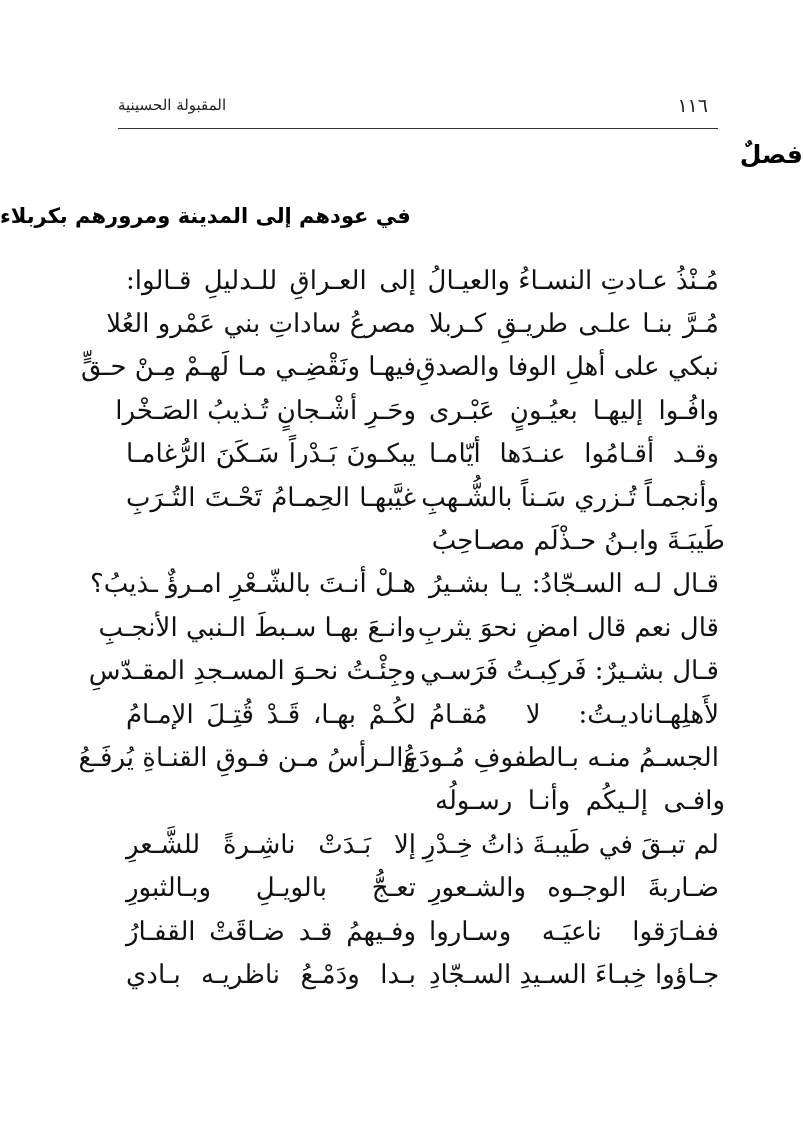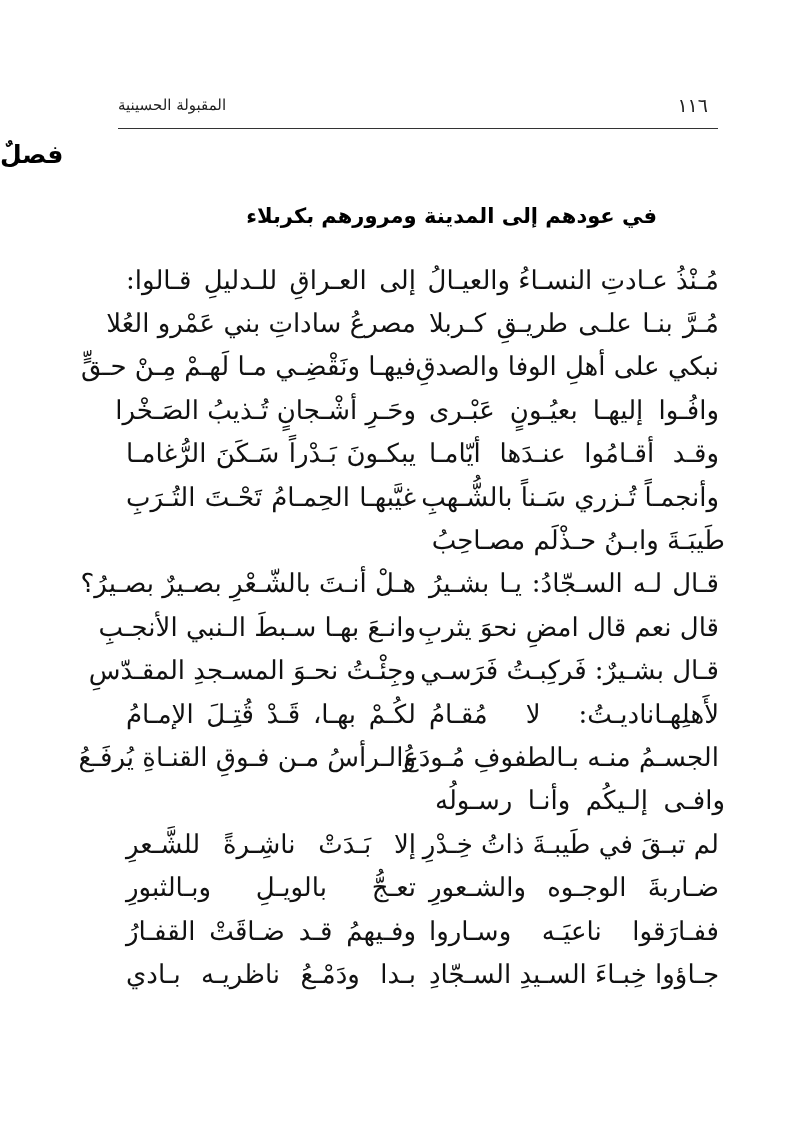--- a/index.html
+++ b/index.html
@@ -47,33 +47,33 @@
       font-size: 19px;
       color: #222222;
       direction: rtl;
       margin-left: 37px;
     }
     .chapter-title {
       position: absolute;
       left: 0;
       width: 803px;
       top: 140px;
-      text-align: left;
+      text-align: right;
       font-family: "DejaVu Sans", sans-serif;
       font-weight: bold;
       font-size: 25px;
       direction: rtl;
       color: #000000;
     }
     .section-title {
       position: absolute;
       left: 0;
       width: 657px;
       top: 204px;
-      text-align: right;
+      text-align: left;
       font-family: "DejaVu Sans", sans-serif;
       font-weight: bold;
       font-size: 21px;
       direction: rtl;
       color: #000000;
     }
     .poem {
       position: absolute;
       left: 110px;
       top: 258px;
@@ -140,21 +140,21 @@
     </div>
     <div class="verse">
       <span class="hemistich first">وأنجمـاً تُـزري سَـناً بالشُّـهبِ</span>
       <span class="hemistich second">غيَّبهـا الحِمـامُ تَحْـتَ التُـرَبِ</span>
     </div>
     <div class="verse">
       <span class="hemistich second">طَيبَـةَ وابـنُ حـذْلَم مصـاحِبُ</span>
     </div>
     <div class="verse">
       <span class="hemistich first">قـال لـه السـجّادُ: يـا بشـيرُ</span>
-      <span class="hemistich second">هـلْ أنـتَ بالشّـعْرِ بصـيرٌ بصـيرُ؟</span>
+      <span class="hemistich second">هـلْ أنـتَ بالشّـعْرِ امـرؤٌ ـذيبُ؟</span>
     </div>
     <div class="verse">
       <span class="hemistich first">قال نعم قال امضِ نحوَ يثربِ</span>
       <span class="hemistich second">وانـعَ بهـا سـبطَ الـنبي الأنجـبِ</span>
     </div>
     <div class="verse">
       <span class="hemistich first">قـال بشـيرٌ: فَركِبـتُ فَرَسـي</span>
       <span class="hemistich second">وجِئْـتُ نحـوَ المسـجدِ المقـدّسِ</span>
     </div>
     <div class="verse">

